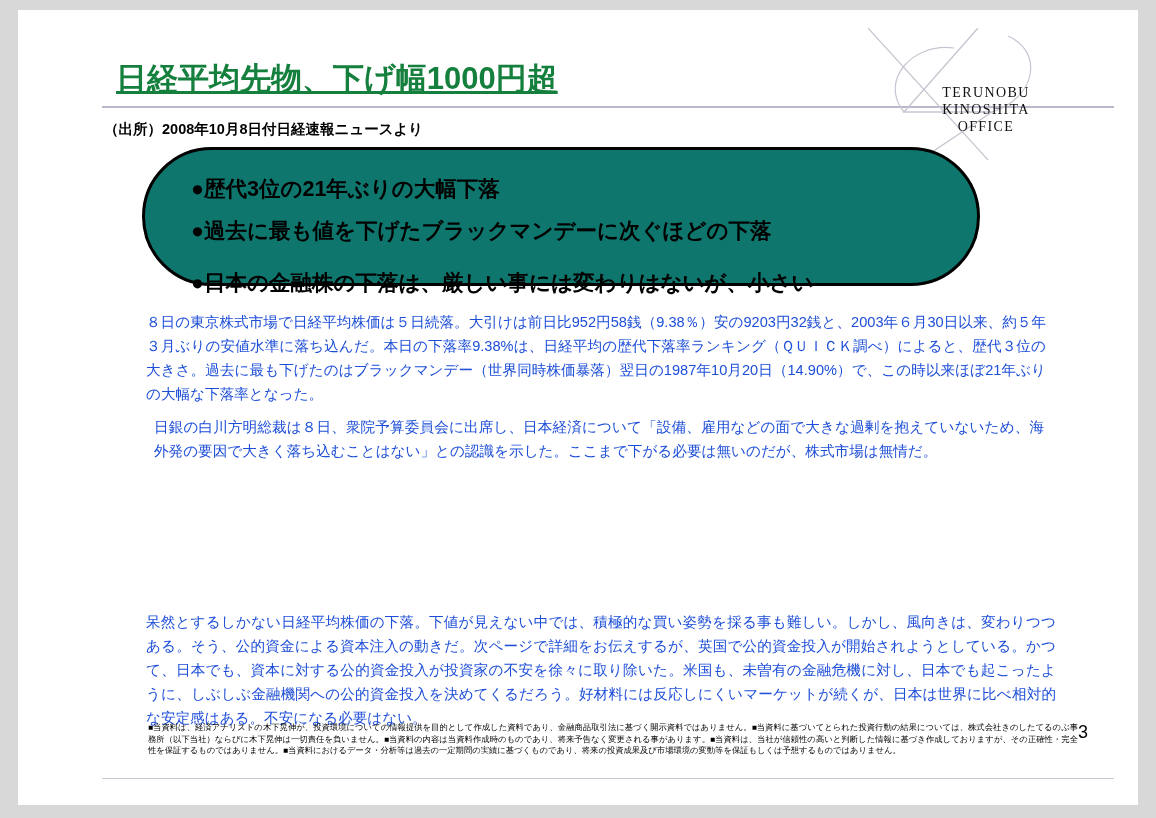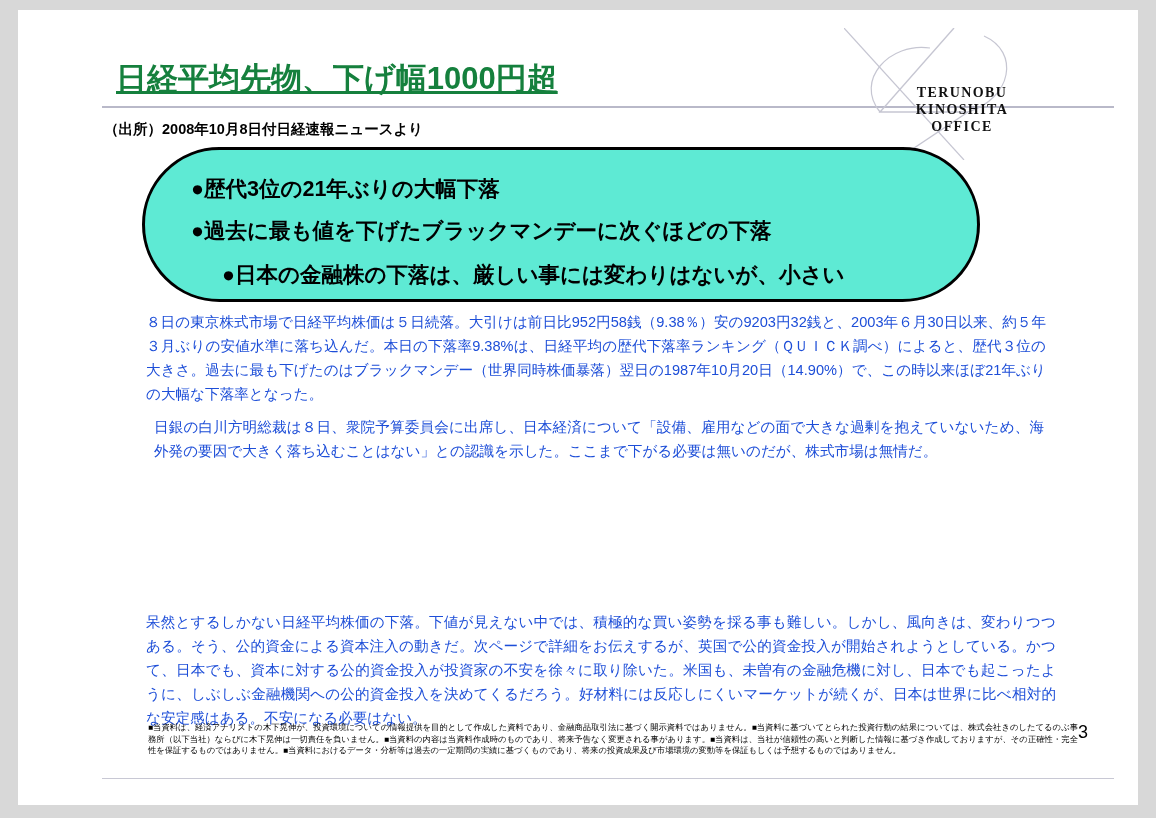--- a/index.html
+++ b/index.html
@@ -48,25 +48,24 @@
     top: 110px;
     font-size: 14.5px;
     font-weight: bold;
     color: #000000;
     white-space: nowrap;
   }
 
   
   .logo-box {
     position: absolute;
-    left: 826px;
+    left: 850px;
     top: 18px;
     width: 250px;
     height: 132px;
-    font-weight: bold;
   }
   .logo-box svg { position: absolute; left: 0; top: 0; }
   .logo-text {
     position: absolute;
     left: 28px;
     top: 56px;
     width: 180px;
     text-align: center;
     font-family: "Liberation Serif", serif;
     font-size: 14px;
@@ -74,37 +73,37 @@
     line-height: 17px;
     color: #111111;
   }
 
   
   .points-box {
     position: absolute;
     left: 124px;
     top: 137px;
     width: 838px;
-    height: 155px;
+    height: 139px;
     border: 3px solid #000000;
     border-radius: 78px;
-    background: #5eead4;
+    background: #0f766e;
     box-sizing: border-box;
   }
   .point {
     position: absolute;
     left: 46px;
     font-size: 21.5px;
     font-weight: bold;
     color: #000000;
     white-space: nowrap;
   }
   .point.p1 { top: 24px; }
   .point.p2 { top: 66px; }
-  .point.p3 { top: 110px; margin-left: 31px; }
+  .point.p3 { top: 118px; }
 
   
   .para {
     position: absolute;
     color: #1d4ed8;
     font-size: 14.6px;
     line-height: 24px;
     text-align: justify;
     text-justify: inter-ideograph;
   }

